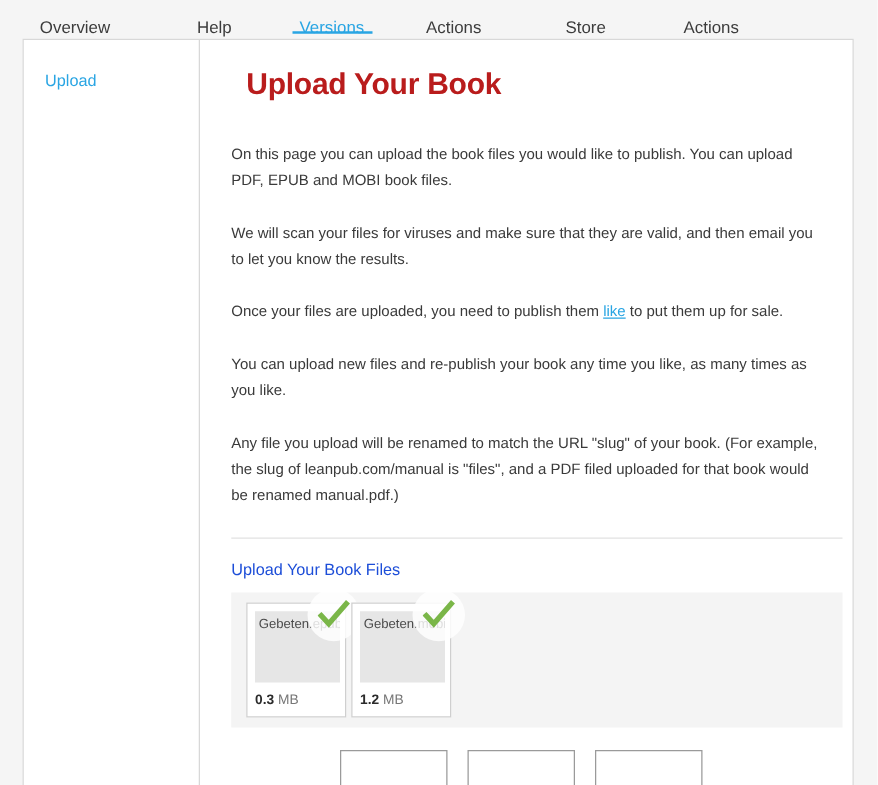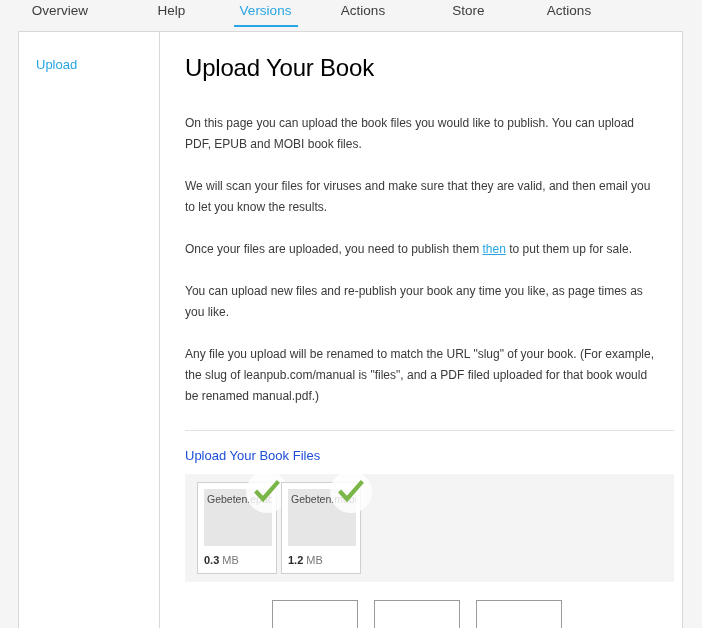--- a/index.html
+++ b/index.html
@@ -25,21 +25,21 @@
     height: 31px;
     background: #f5f5f5;
     display: flex;
     align-items: flex-start;
   }
   .nav-tab {
     position: relative;
     font-size: 13.5px;
     color: #3c3c3c;
     line-height: 14px;
-    padding-top: 4px;
+    padding-top: 15px;
     text-align: center;
     height: 24px;
     box-sizing: border-box;
     cursor: pointer;
     white-space: nowrap;
   }
   .nav-tab.active {
     color: #29a5e3;
   }
   .nav-tab.active .nav-underline {
@@ -88,23 +88,23 @@
 
   
   #content {
     flex: 1;
     padding: 22px 20px 0 25px;
     box-sizing: border-box;
     overflow: hidden;
   }
   #page-title {
     font-size: 24px;
-    font-weight: normal;
-    color: #000000;
-    margin: 0 0 31px 0;
+    font-weight: bold;
+    color: #b91c1c;
+    margin: 0 0 31px 12px;
     letter-spacing: -0.2px;
   }
   .para {
     font-size: 12px;
     line-height: 21px;
     color: #3a3a3a;
     margin: 0 0 21px 0;
     max-width: 485px;
   }
   .inline-link {
@@ -223,23 +223,23 @@
   <div id="sidebar">
     <div class="side-link">Upload</div>
   </div>
 
   <div id="content">
     <h1 id="page-title">Upload Your Book</h1>
 
     <p class="para">On this page you can upload the book files you would like to publish. You can upload PDF, EPUB and MOBI book files.</p>
     <p class="para">We will scan your files for viruses and make sure that they are valid, and then email you to let you know the results.</p>
 
-    <p class="para"><span>Once your files are uploaded, you need to publish them </span><span class="inline-link">then</span><span> to put them up for sale.</span></p>
-
-    <p class="para">You can upload new files and re-publish your book any time you like, as page times as you like.</p>
+    <p class="para"><span>Once your files are uploaded, you need to publish them </span><span class="inline-link">like</span><span> to put them up for sale.</span></p>
+
+    <p class="para">You can upload new files and re-publish your book any time you like, as many times as you like.</p>
     <p class="para">Any file you upload will be renamed to match the URL "slug" of your book. (For example, the slug of leanpub.com/manual is "files", and a PDF filed uploaded for that book would be renamed manual.pdf.)</p>
 
     <hr id="divider">
 
     <div id="files-label">Upload Your Book Files</div>
 
     <div id="upload-area">
         <div class="file-card">
           <div class="file-thumb">
             <div class="file-name">Gebeten.epub</div>

